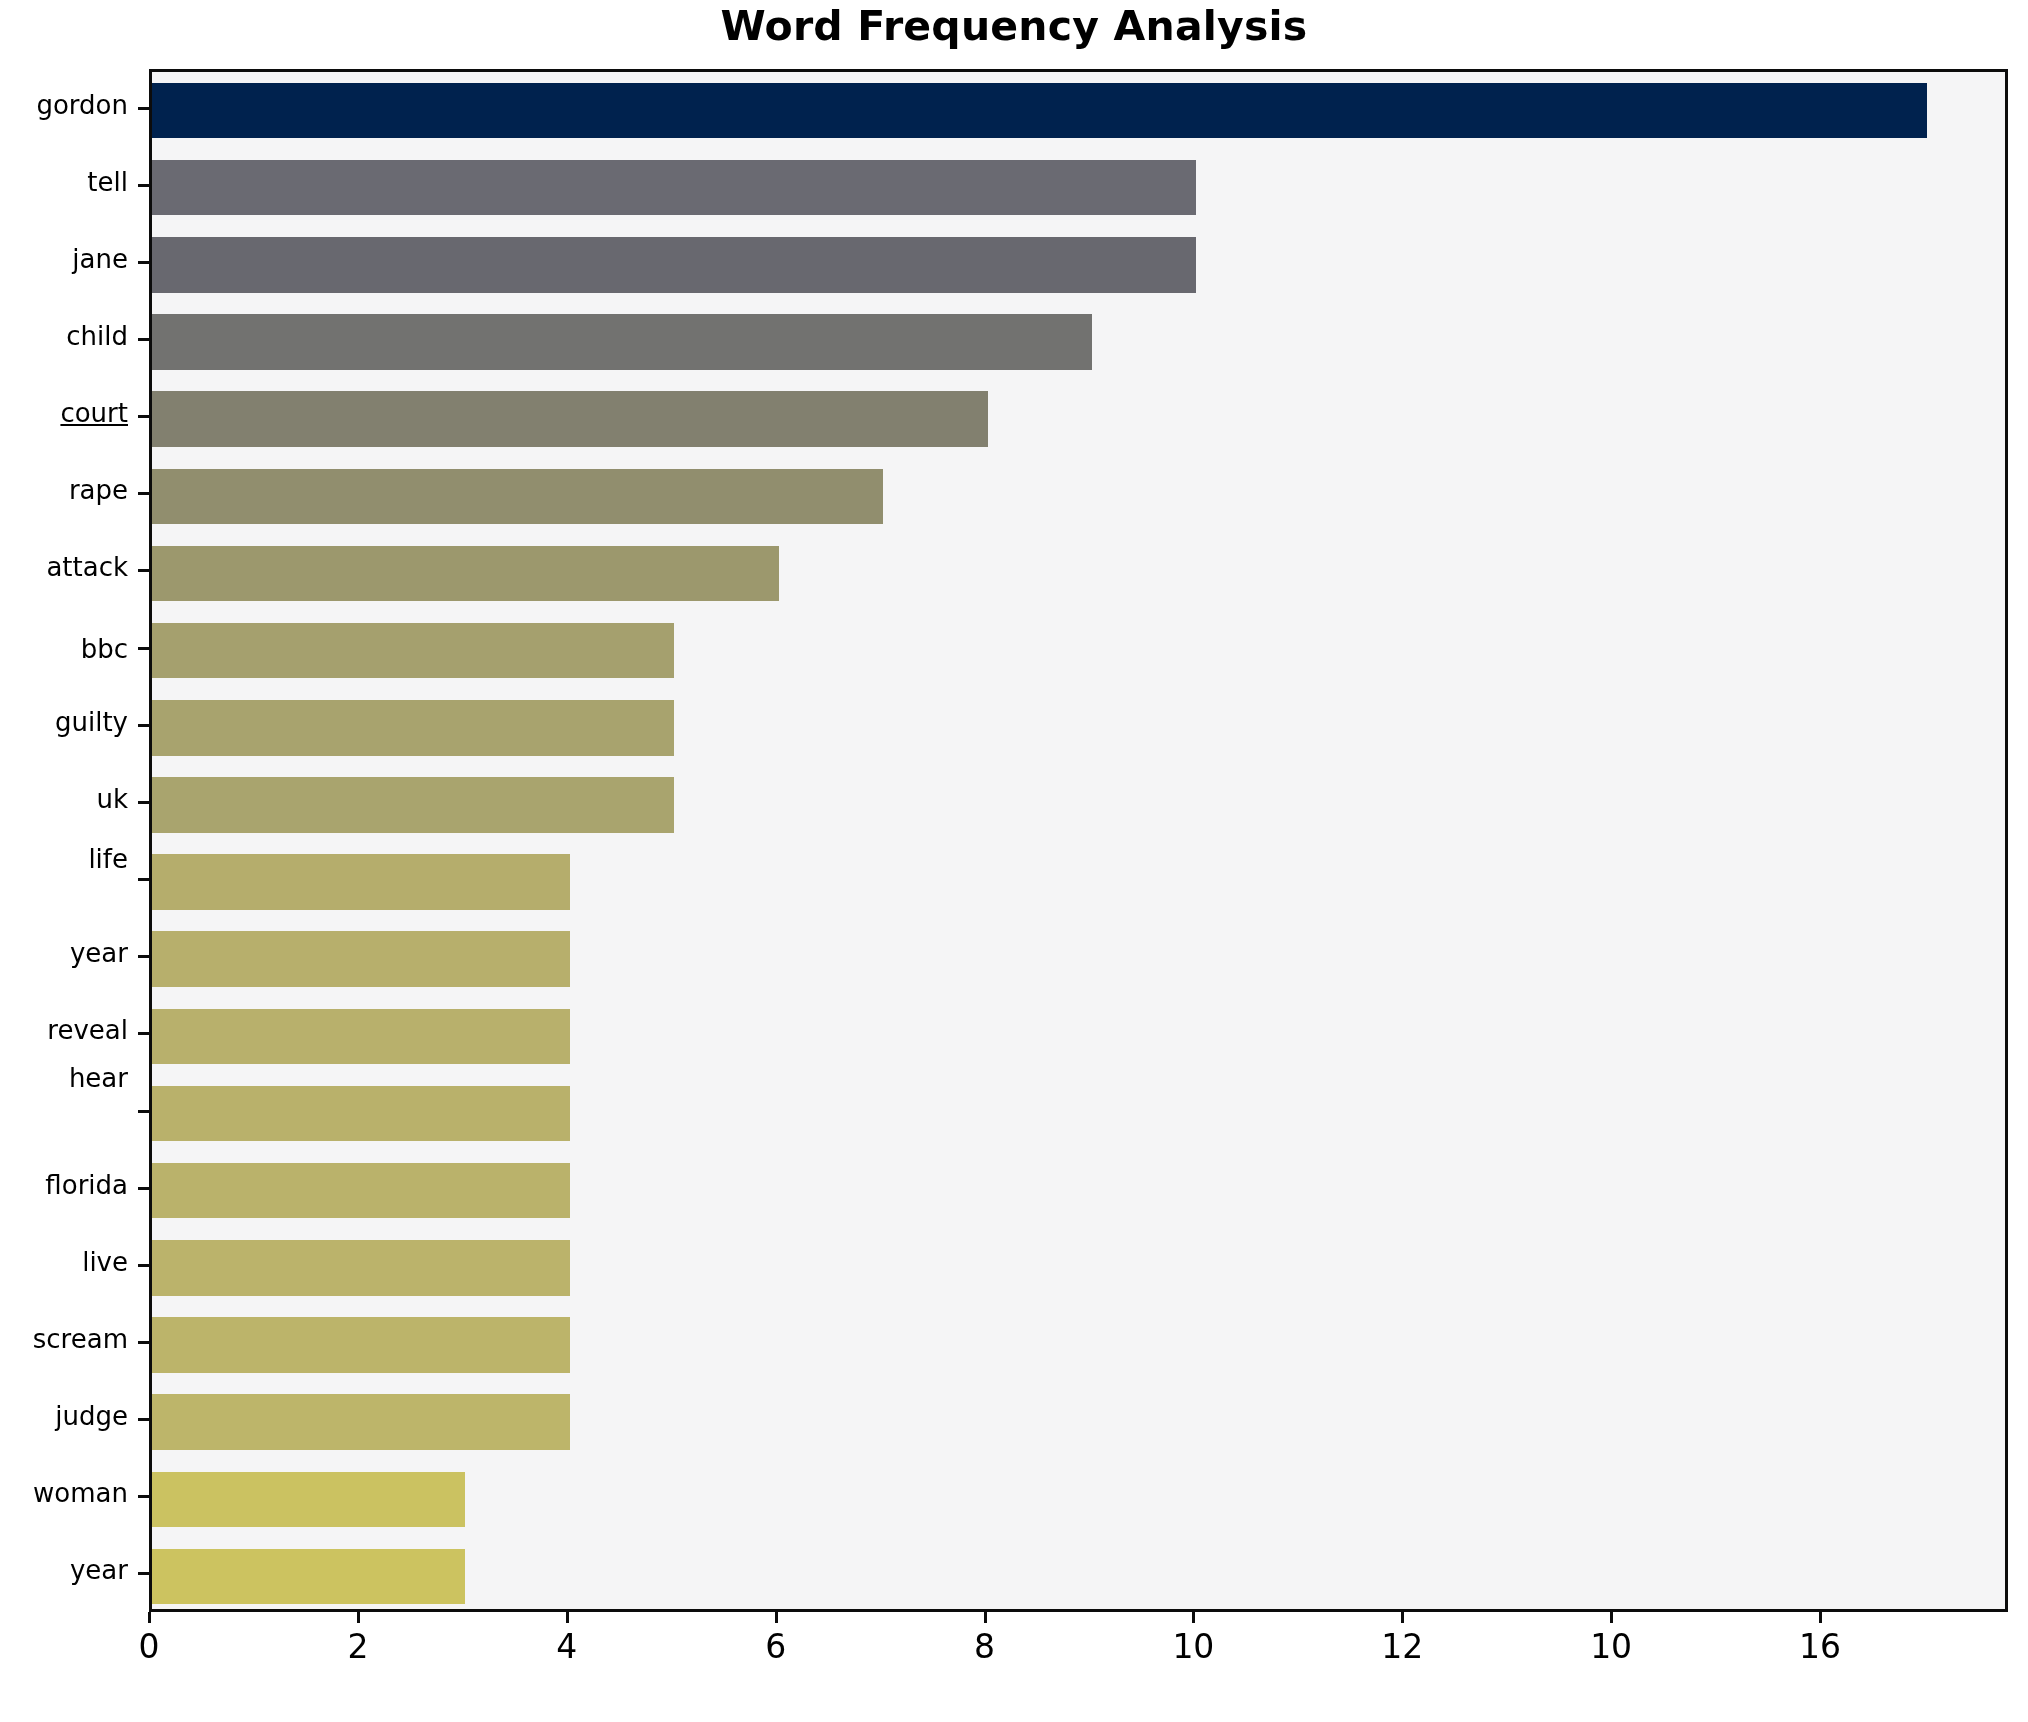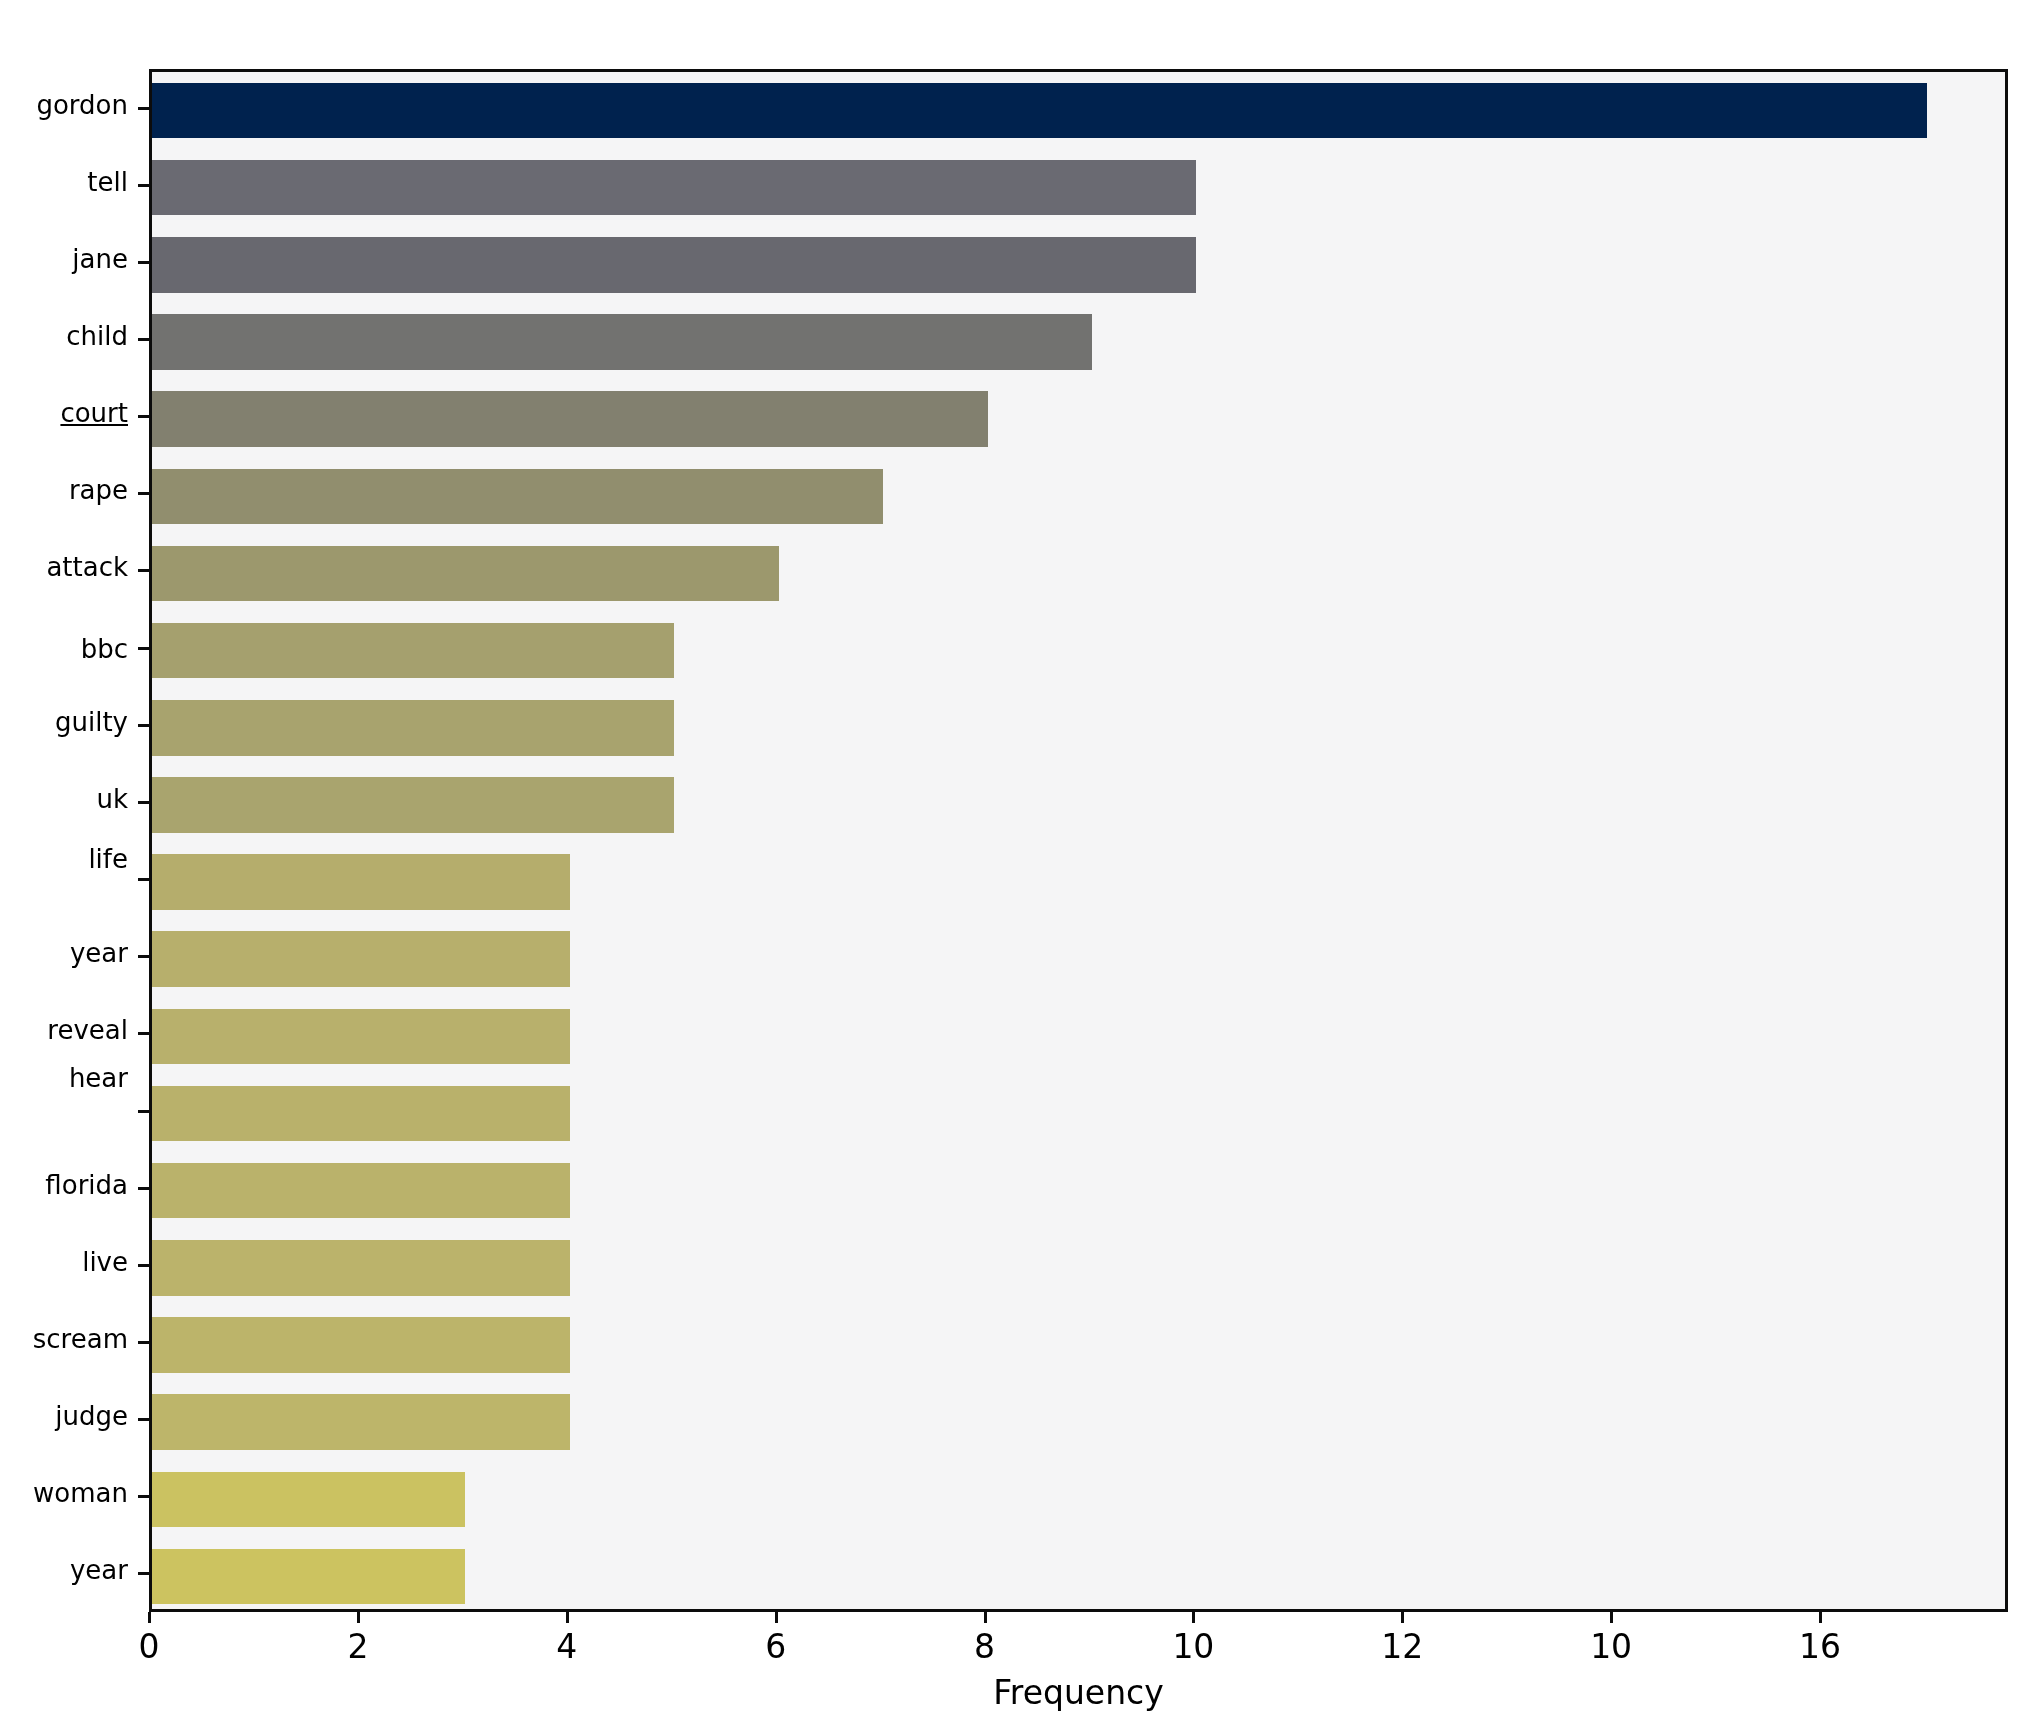--- a/index.html
+++ b/index.html
@@ -115,20 +115,21 @@
     font-size: 33px;
     color: #000000;
     line-height: 1;
   }
 </style>
 </head>
 <body>
 
 <div id="figure">
 
+  <div id="chart-title">Word Frequency Analysis</div>
 
   <div id="plot-area">
     <div id="bars-layer">
         <div class="bar-row" style="top: 10.801px; height: 55.548px;">
           <div class="bar" title="gordon: 17" style="width: 1775.45px; background: rgb(0, 34, 78);"></div>
         </div>
         <div class="bar-row" style="top: 87.951px; height: 55.548px;">
           <div class="bar" title="tell: 10" style="width: 1044.38px; background: rgb(106, 106, 114);"></div>
         </div>
         <div class="bar-row" style="top: 165.101px; height: 55.548px;">
@@ -244,15 +245,14 @@
       <div class="xtick-mark" style="left: 1192.38px;"></div>
       <div class="xtick-label" style="left: 1153.38px;">10</div>
       <div class="xtick-mark" style="left: 1401.26px;"></div>
       <div class="xtick-label" style="left: 1362.26px;">12</div>
       <div class="xtick-mark" style="left: 1610.13px;"></div>
       <div class="xtick-label" style="left: 1571.13px;">10</div>
       <div class="xtick-mark" style="left: 1819.01px;"></div>
       <div class="xtick-label" style="left: 1780.01px;">16</div>
     </div>
 
-  <div id="xlabel">Frequency</div>
 
 </div>
 
 </body></html>

